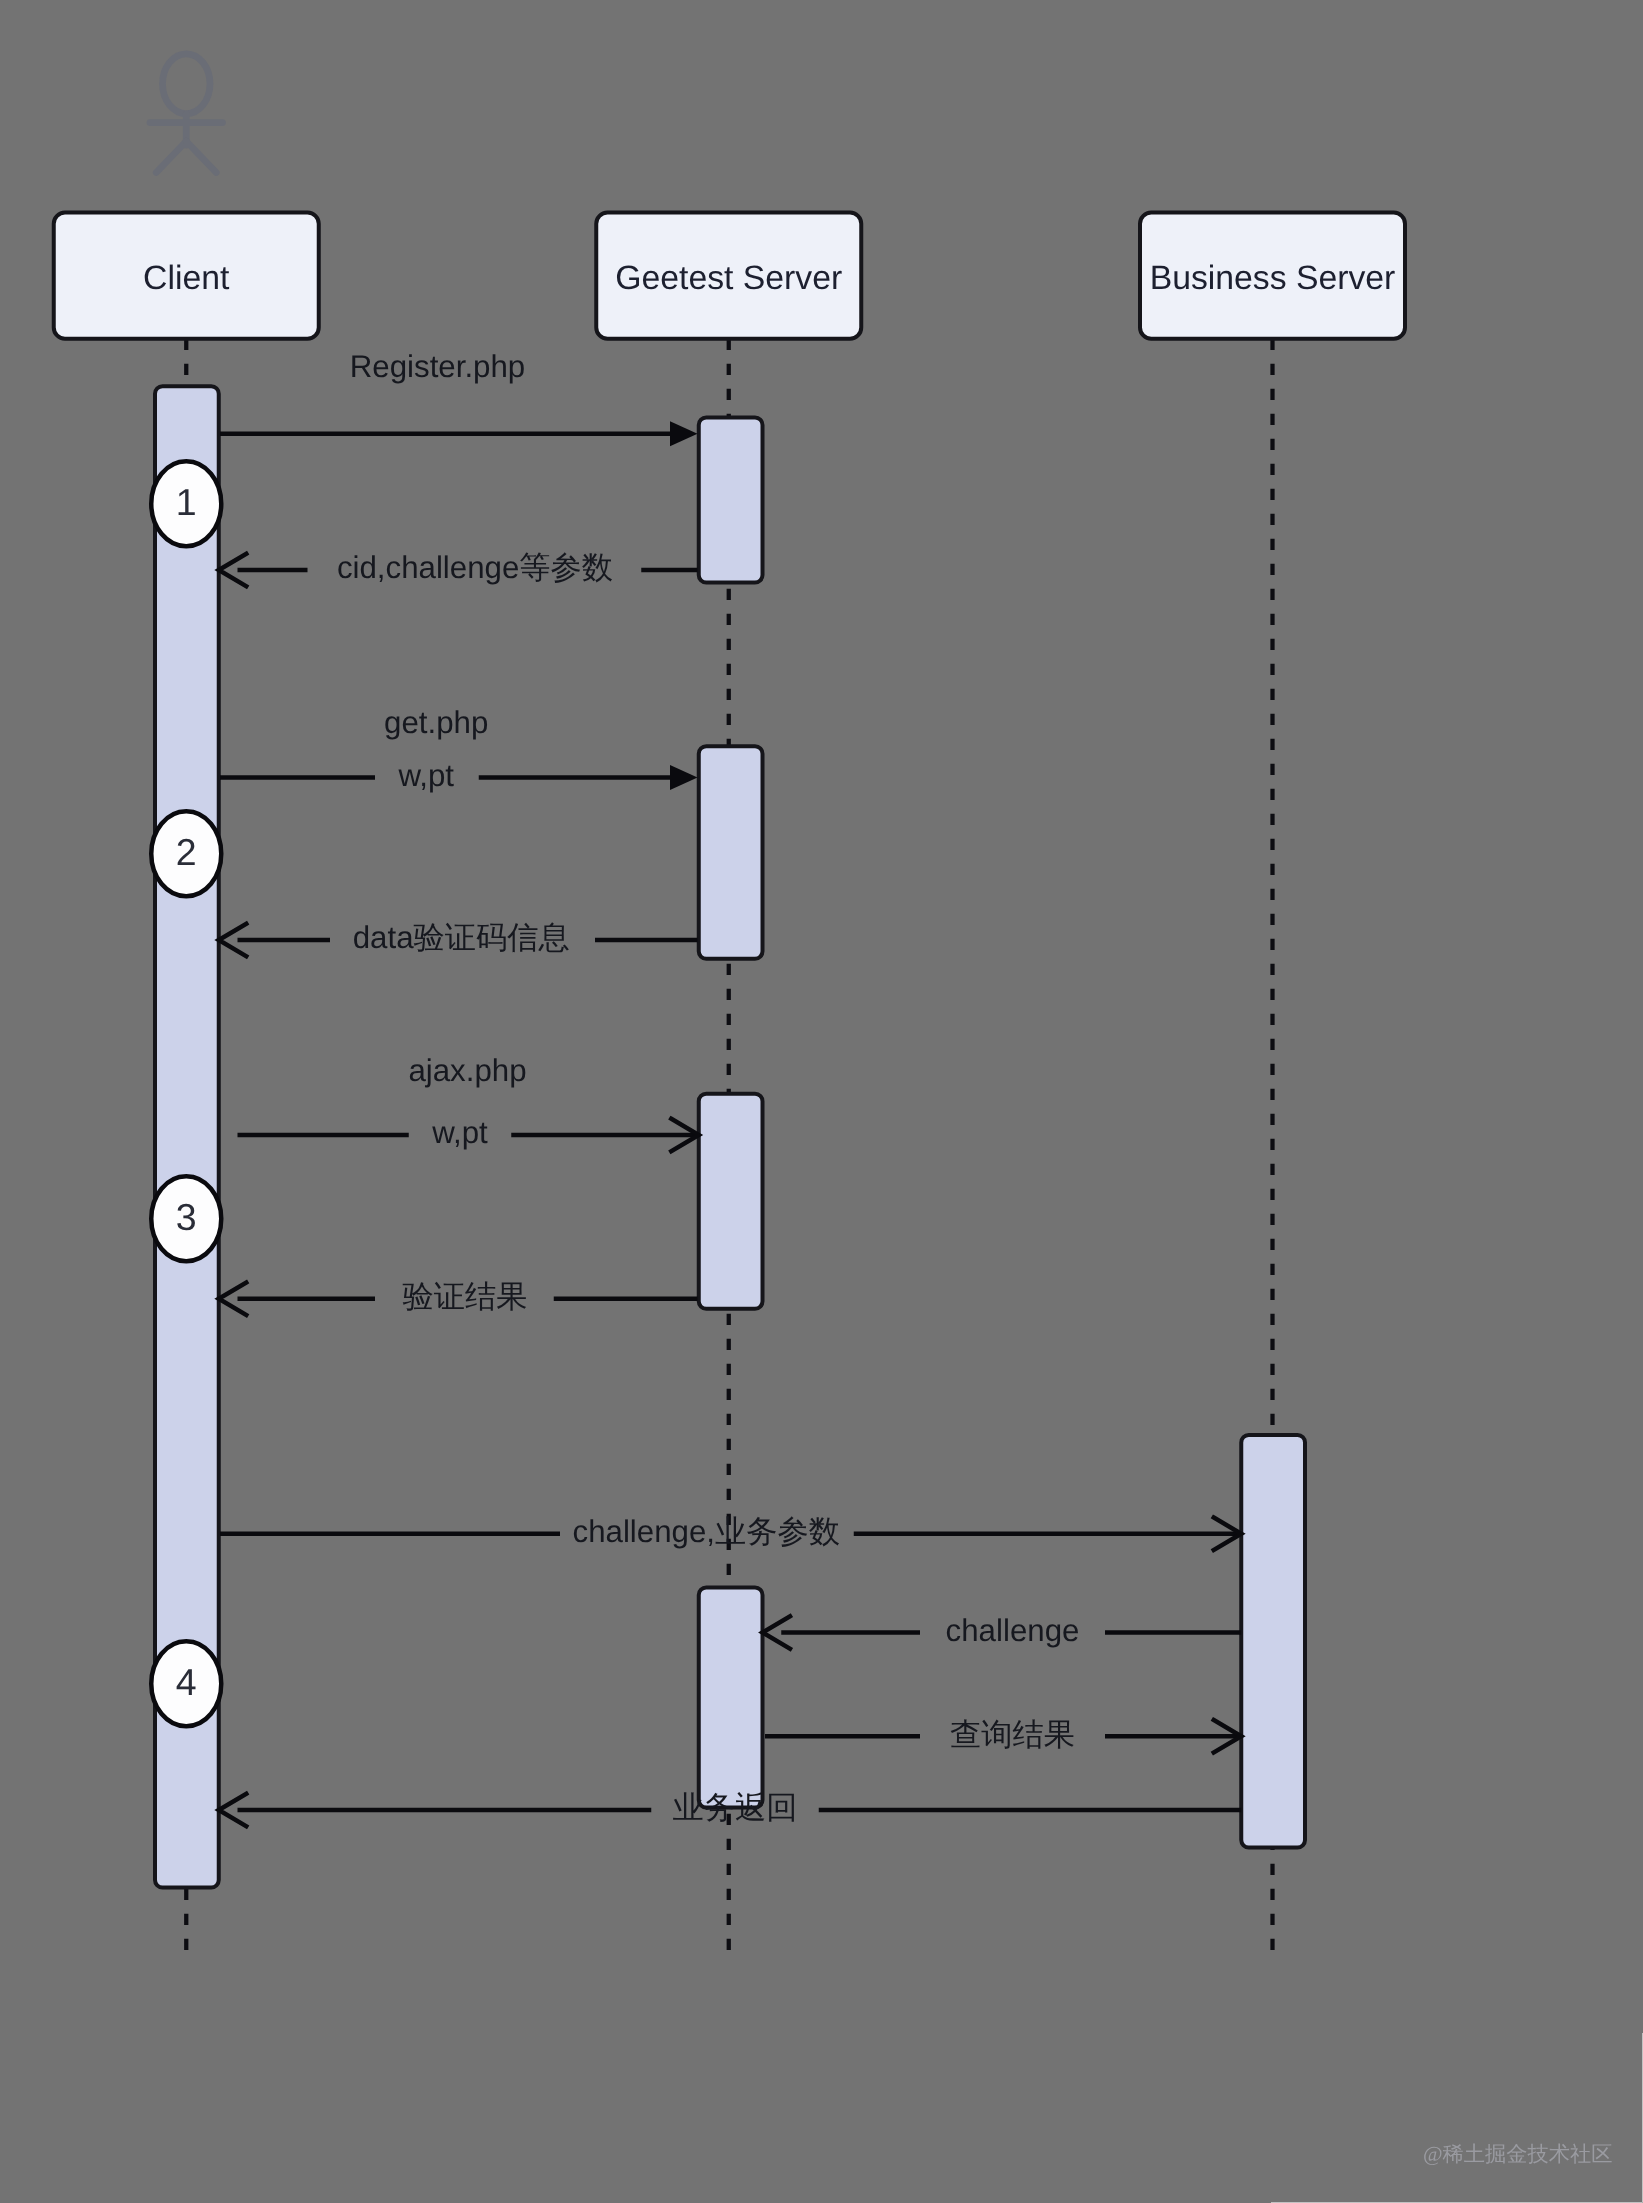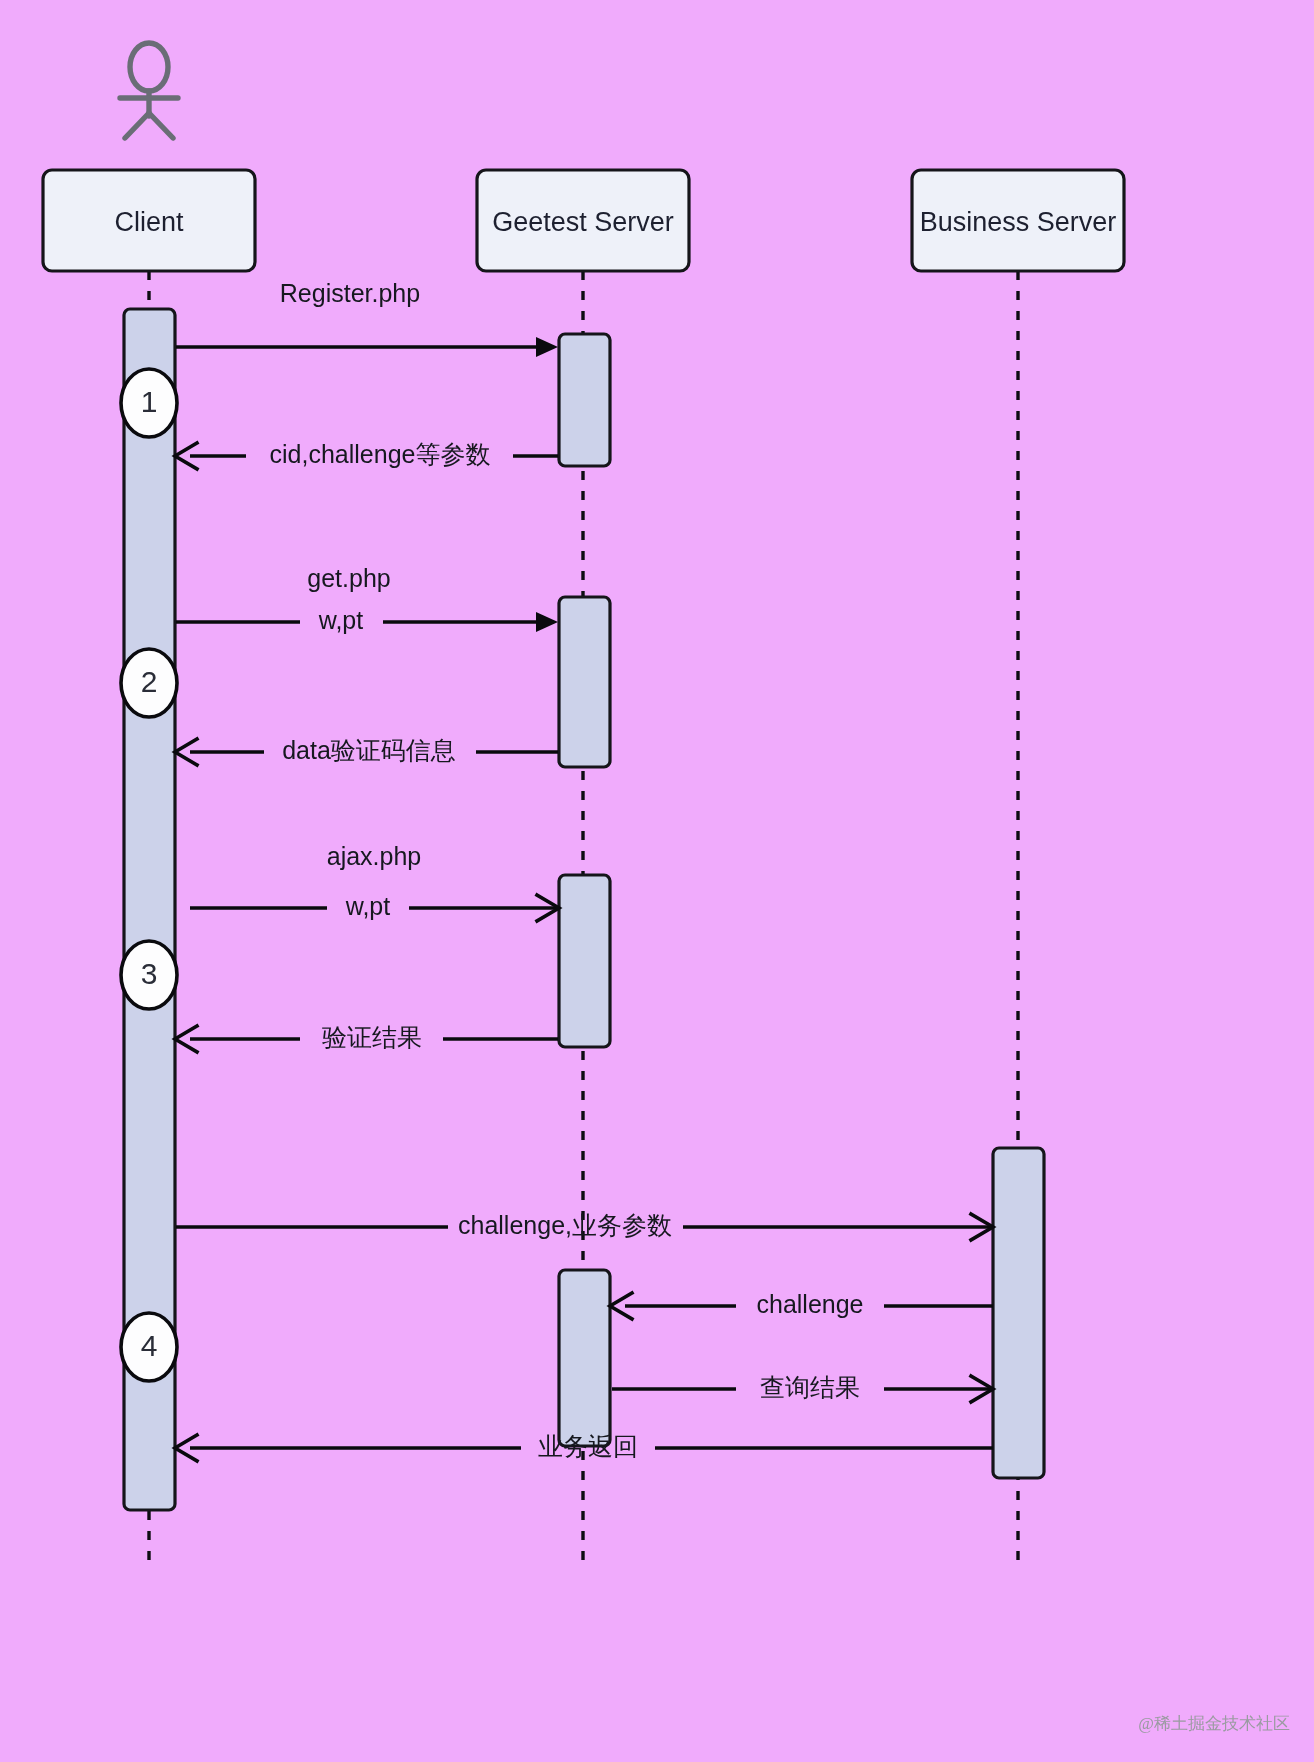--- a/index.html
+++ b/index.html
@@ -7,21 +7,21 @@
     padding: 0;
     background: #ffffff;
   }
   body {
     font-family: "Liberation Sans", "DejaVu Sans", sans-serif;
   }
   #stage {
     position: relative;
     width: 1314px;
     height: 1762px;
-    background: #f0abfc;
+    background: #737373;
     overflow: hidden;
   }
   #diagram-svg {
     position: absolute;
     left: 0;
     top: 0;
   }
   .participant-box {
     fill: #eef1f9;
     stroke: #15151a;

